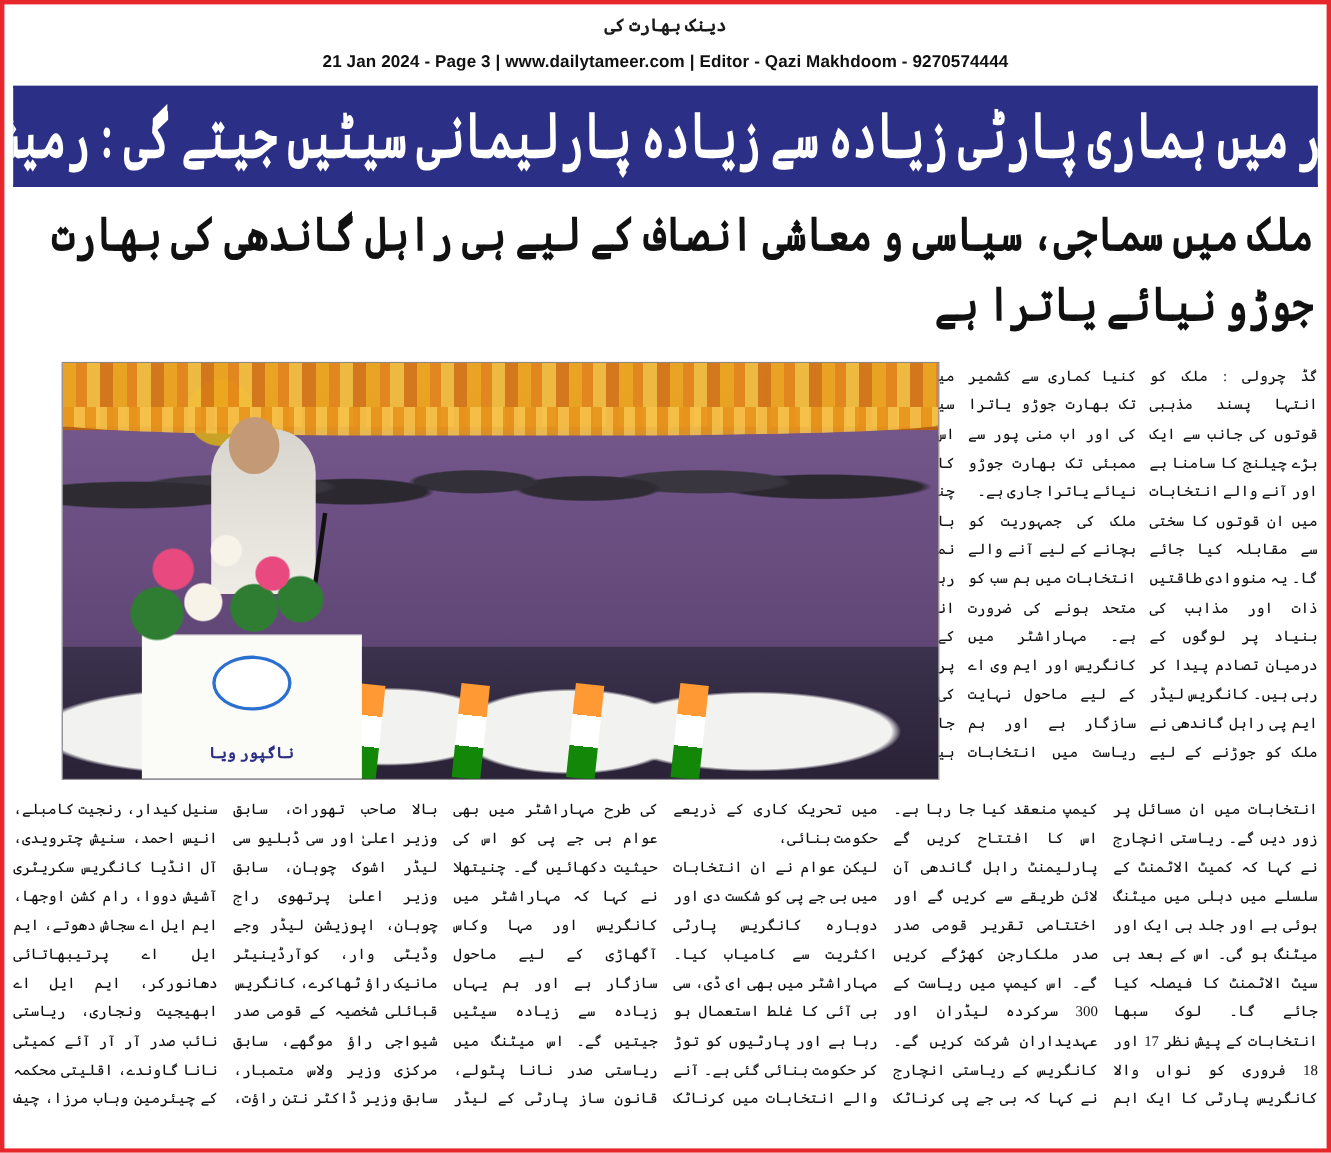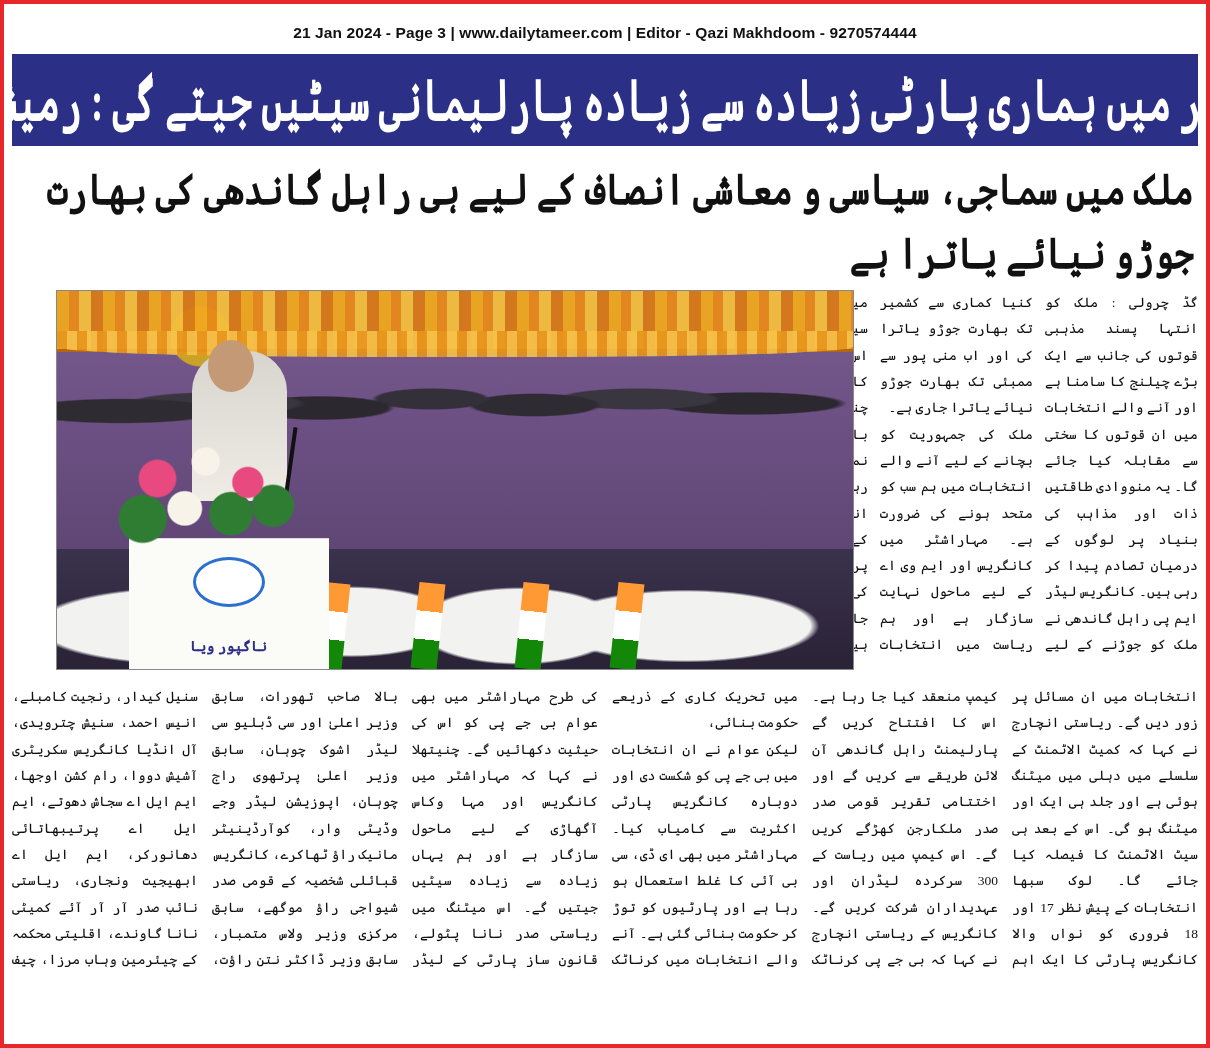--- a/index.html
+++ b/index.html
@@ -47,21 +47,21 @@
     font-weight: bold;
     color: #e8272c;
     line-height: 1.02;
     letter-spacing: -2px;
     margin: 0;
     text-shadow: 1px 1px 0 #b8181d;
   }
   .masthead-line1 {
     font-size: 15.5px;
     color: #111;
-    margin-top: 8px;
+    margin-top: 20px;
     font-weight: bold;
     letter-spacing: 0.1px;
   }
   .masthead-line2 {
     font-size: 15.5px;
     color: #111;
     margin-top: 2px;
     font-weight: bold;
   }
 
@@ -99,21 +99,21 @@
     font-size: 34px;
     font-weight: bold;
     line-height: 1.5;
     transform: scaleY(1.25);
     transform-origin: top right;
     padding: 0 4px 0 4px;
   }
 
   
   .content {
-    margin-top: 30px;
+    margin-top: 45px;
     display: flex;
     flex-direction: row-reverse;
     gap: 26px;
     align-items: flex-start;
     padding-left: 44px;
   }
   .col-right {
     width: 318px;
     flex: 0 0 318px;
     direction: rtl;
@@ -272,20 +272,21 @@
     text-indent: 0;
   }
 </style>
 </head>
 <body>
 
 <div class="page">
   <div class="inner">
 
     <div class="masthead">
+      <div class="masthead-kicker">دینک بھارت کی</div>
       <div class="masthead-line1">21 Jan 2024 - Page 3 |  www.dailytameer.com  |  Editor - Qazi Makhdoom - 9270574444</div>
     </div>
 
     <div class="banner">
       <div class="banner-text">مہاراشٹر میں ہماری پارٹی زیادہ سے زیادہ پارلیمانی سیٹیں جیتے گی : رمیش چنیتھلا</div>
     </div>
 
     <div class="subhead">ملک میں سماجی، سیاسی و معاشی انصاف کے لیے ہی راہل گاندھی کی بھارت جوڑو نیائے یاترا ہے</div>
 
     <div class="content">

